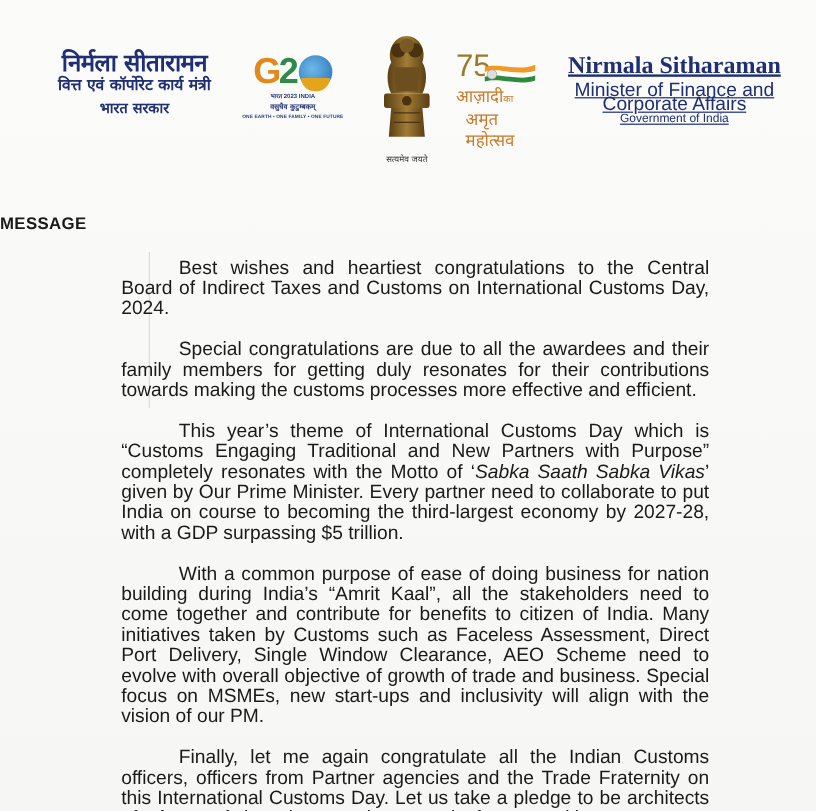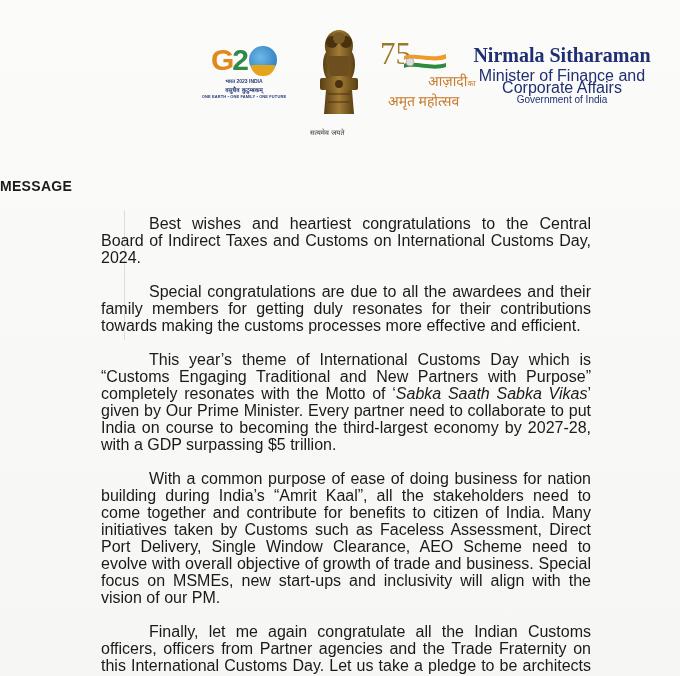--- a/index.html
+++ b/index.html
@@ -14,48 +14,53 @@
   .g20{position:absolute;left:200px;top:42px;width:88px;text-align:center;}
   .g20-mark{display:flex;align-items:center;justify-content:center;height:36px;}
   .g20-g{font-size:30px;font-weight:bold;letter-spacing:-2px;color:#e08a1e;line-height:36px;}
   .g20-2{font-size:30px;font-weight:bold;color:#2f8a4a;line-height:36px;letter-spacing:-1px;}
   .g20-globe{width:28px;height:28px;border-radius:50%;background:radial-gradient(circle at 40% 40%,#6fb8e8,#1f6fb4);position:relative;margin-left:1px;}
   .g20-globe::after{content:"";position:absolute;left:2px;right:2px;bottom:-2px;height:11px;border-radius:0 0 14px 14px;background:#e4a51c;}
   .g20-sub{font-size:5px;line-height:7px;color:#2a3a7a;font-weight:bold;}
   .g20-hi{font-family:"DejaVu Sans",sans-serif;font-size:6px;line-height:9px;color:#2a3a7a;font-weight:bold;}
   .g20-tag{font-size:4px;line-height:6px;color:#2a3a7a;font-weight:bold;letter-spacing:0.1px;}
 
-  .emblem{position:absolute;left:310px;top:22px;width:58px;height:118px;}
+  .emblem{position:absolute;left:310px;top:22px;width:58px;height:118px;text-align:center;}
   .emblem-svg{display:block;margin:0 auto;}
   .emblem-motto{font-family:"DejaVu Sans",sans-serif;font-size:7px;color:#333;line-height:10px;margin-top:2px;}
 
   .akam{position:absolute;left:380px;top:40px;width:80px;}
-  .akam-75{font-family:Liberation Serif, serif;font-size:31px;color:#9a7a2a;line-height:28px;position:relative;}
+  .akam-75{font-family:Liberation Sans, sans-serif;font-size:26px;color:#9a7a2a;line-height:28px;position:relative;}
   .akam-flag{position:absolute;left:22px;top:12px;width:46px;height:18px;}
-  .akam-l1{font-family:"DejaVu Sans",sans-serif;font-size:14px;color:#c77a2a;line-height:18px;margin-top:4px;margin-left:48px;}
+  .akam-l1{font-family:"DejaVu Sans",sans-serif;font-size:14px;color:#c77a2a;line-height:18px;margin-top:4px;}
   .akam-l1 small{font-size:8px;}
-  .akam-l2{font-family:Liberation Serif, serif;font-size:14px;color:#c77a2a;line-height:18px;margin-left:8px;}
+  .akam-l2{font-family:Liberation Mono, monospace;font-size:14px;color:#c77a2a;line-height:18px;margin-left:8px;}
 
-  .en-block{position:absolute;left:464px;top:44px;width:196px;text-align:center;color:#1f2f73;}
+  .en-block{position:absolute;left:464px;top:44px;width:196px;text-align:center;color:#1f2f73;text-decoration:underline;}
   .en-name{font-family:"Liberation Serif",serif;font-weight:bold;font-size:20px;line-height:22px;}
   .en-title{font-family:"Liberation Sans",sans-serif;font-size:16px;line-height:12px;margin-top:4px;}
   .en-gov{font-family:"Liberation Sans",sans-serif;font-size:10px;line-height:12px;}
 
   
   .heading{position:absolute;left:0;width:680px;top:178px;font-weight:bold;font-size:14px;letter-spacing:0.3px;}
   .body{position:absolute;left:101px;top:215px;width:490px;font-size:16px;line-height:17px;}
   .para{text-align:justify;text-indent:48px;margin:0 0 17px 0;}
   .margin-line{position:absolute;left:124px;top:210px;width:1px;height:130px;background:#ddd;}
   em{font-style:italic;}
 </style>
 </head>
 <body>
 
 <div class="page">
 
+  <div class="hi-block">
+    <div class="hi-name">निर्मला सीतारामन</div>
+    <div class="hi-title">वित्त एवं कॉर्पोरेट कार्य मंत्री</div>
+    <div class="hi-gov">भारत सरकार</div>
+  </div>
 
   <div class="g20">
     <div class="g20-mark">
       <span class="g20-g">G</span>
         <span class="g20-2">2</span>
         <span class="g20-globe"></span>
     </div>
     <div class="g20-sub">भारत 2023 INDIA</div>
     <div class="g20-hi">वसुधैव कुटुम्बकम्</div>
     <div class="g20-tag">ONE EARTH • ONE FAMILY • ONE FUTURE</div>

